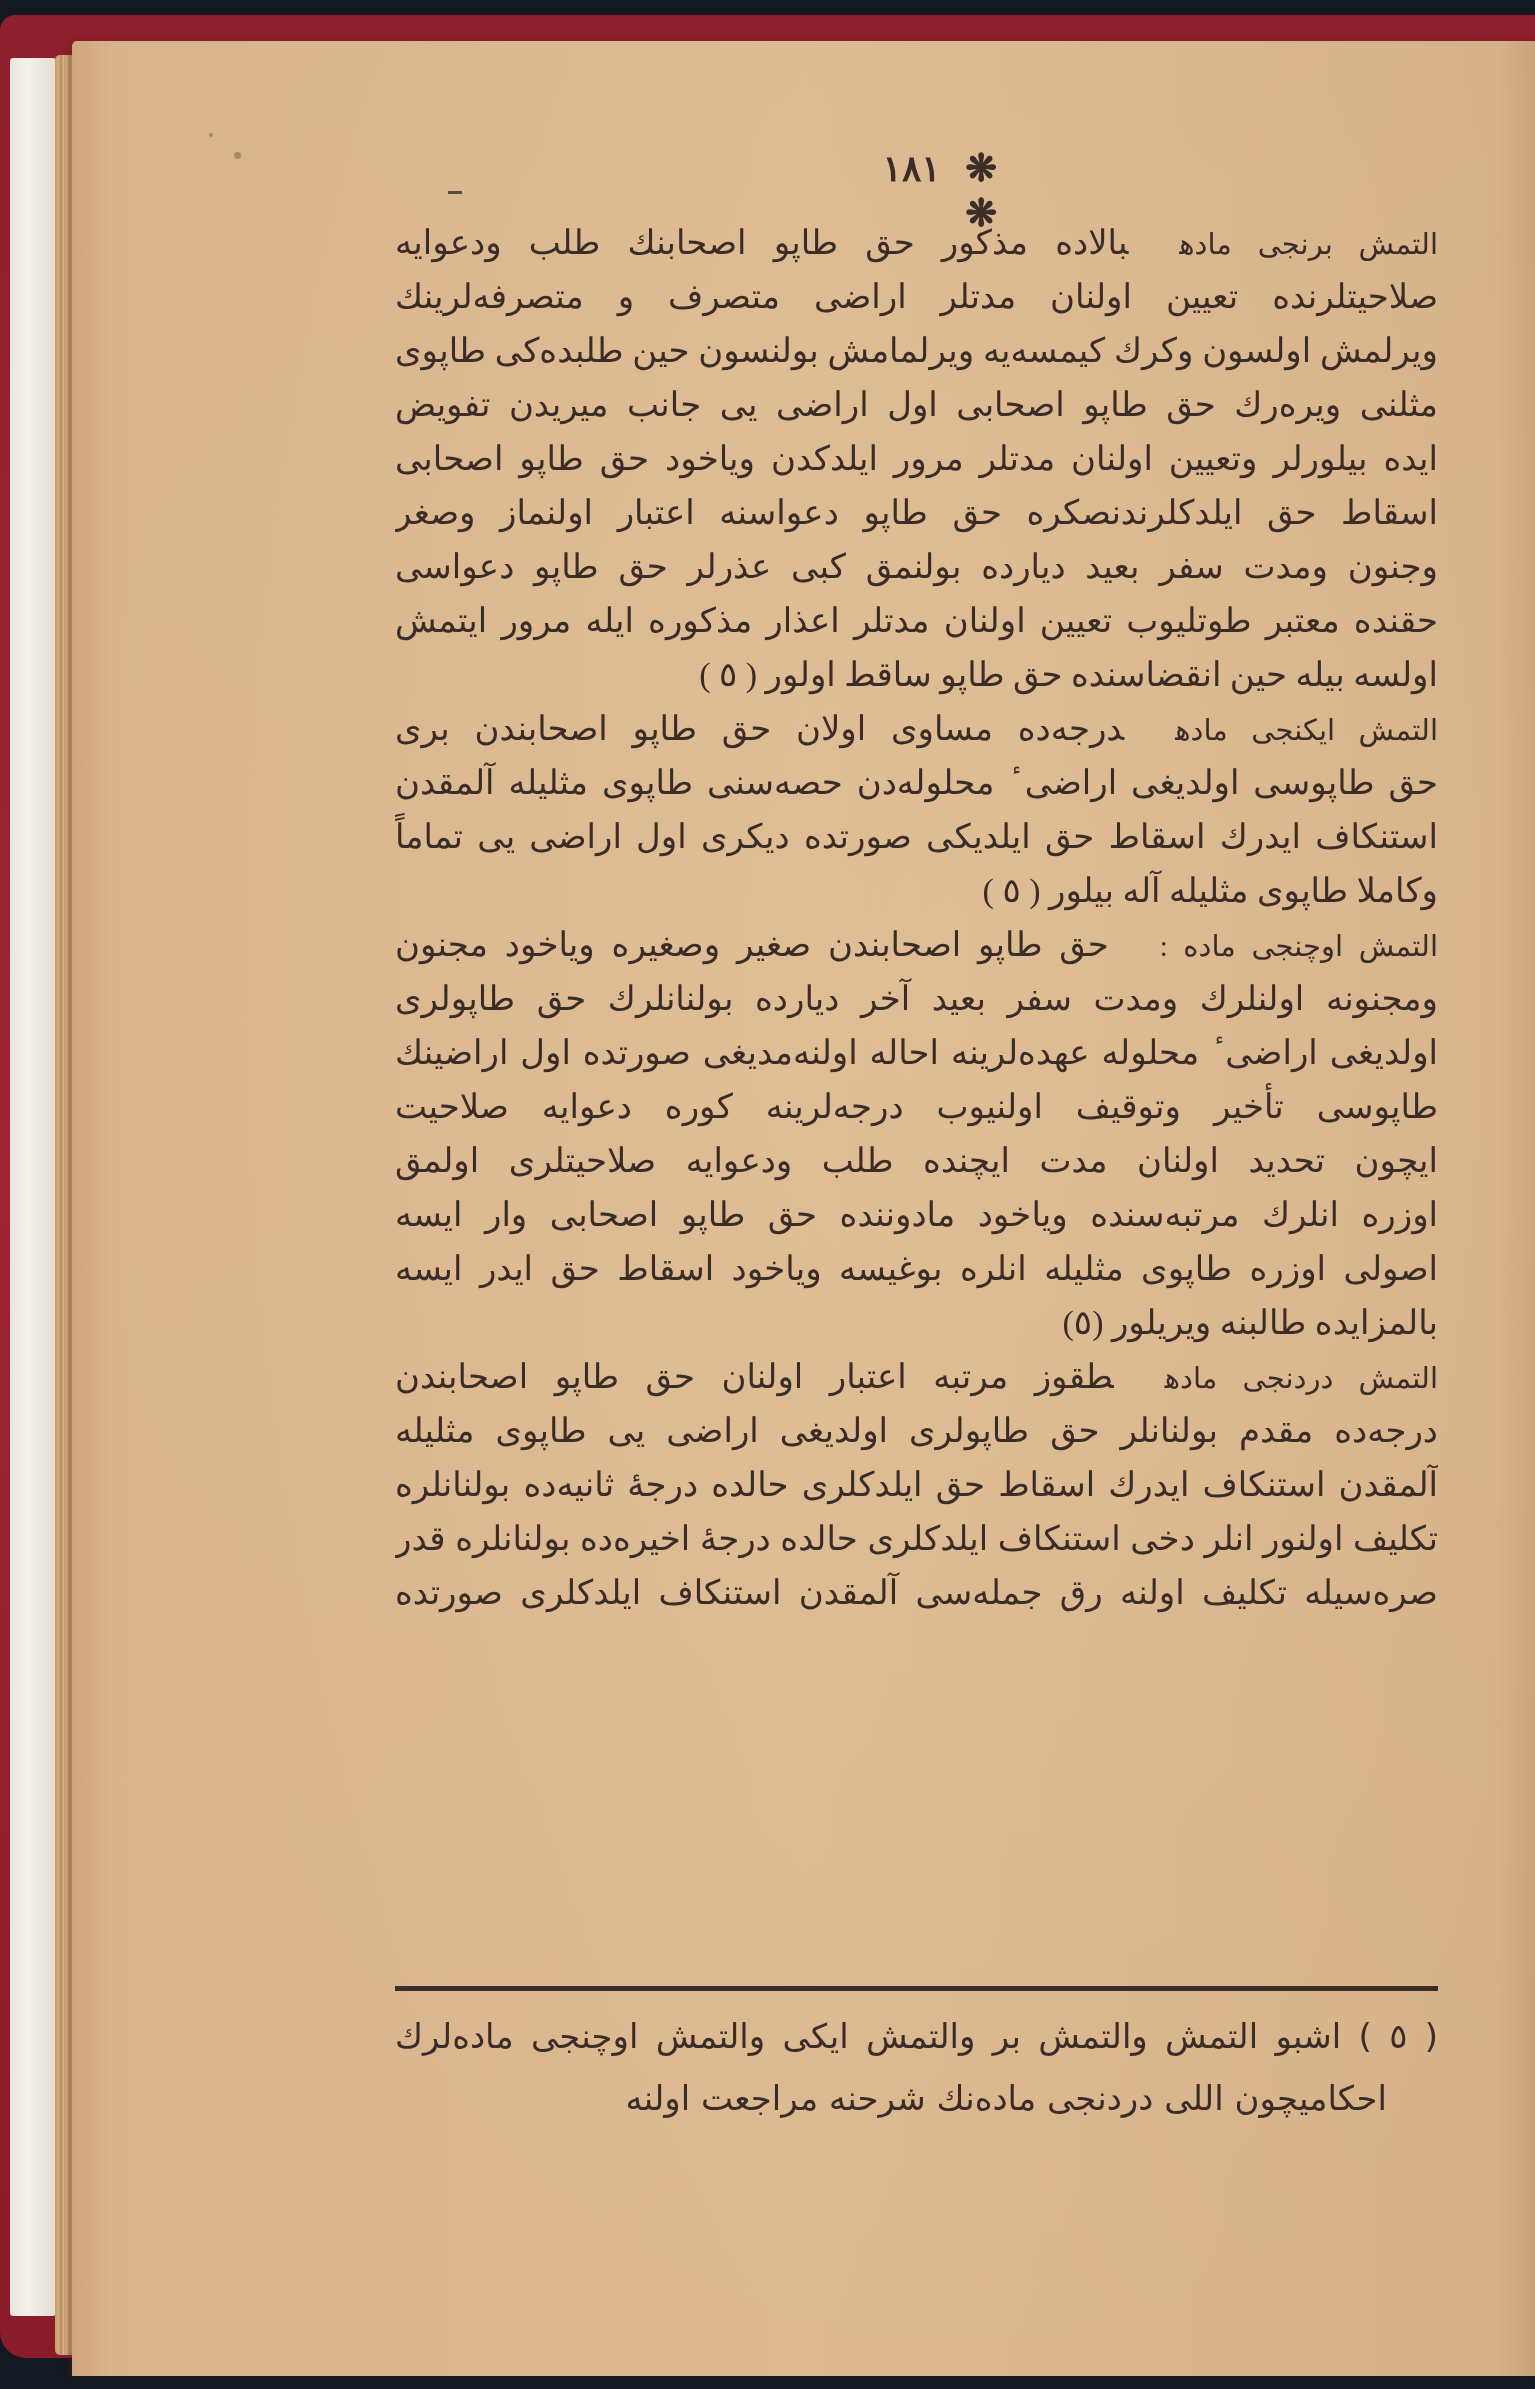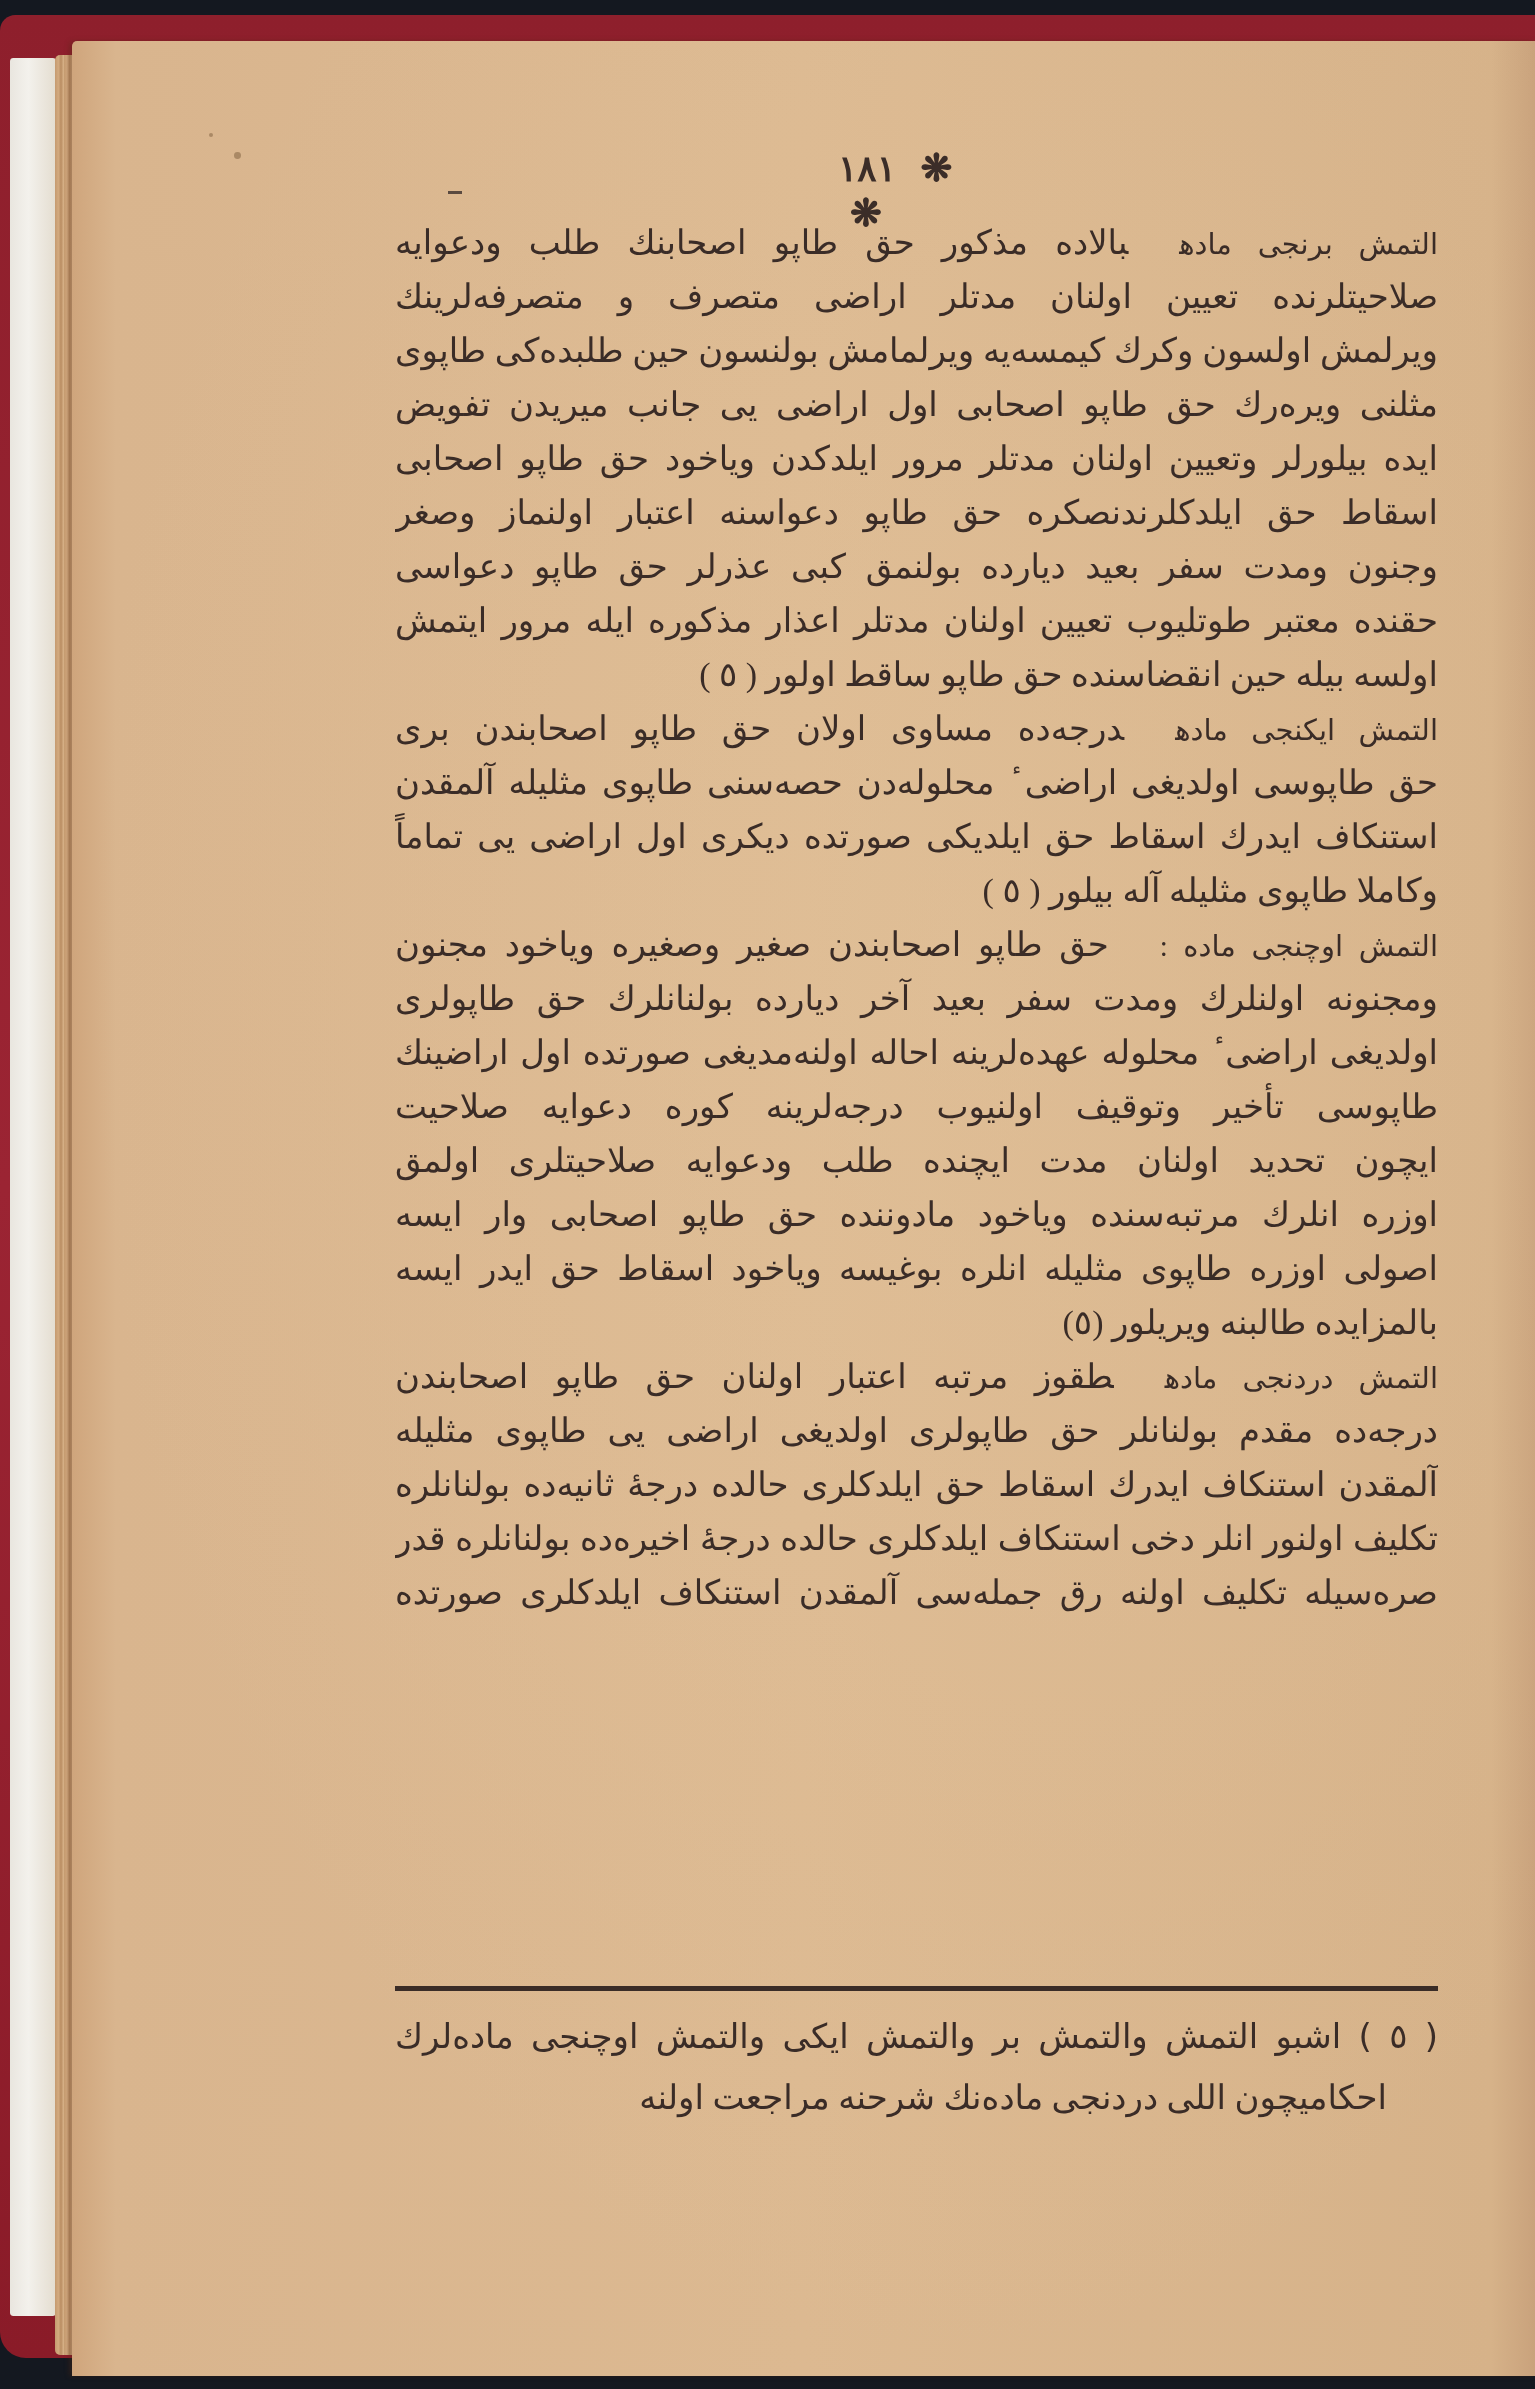--- a/index.html
+++ b/index.html
@@ -64,21 +64,21 @@
       top: 150px;
       width: 13.7px;
       height: 2.6px;
       background: #5a4a40;
     }
     .page-number {
       position: absolute;
       left: 838px;
       top: 145px;
       width: 171px;
-      text-align: left;
+      text-align: right;
       color: #3b2d28;
       font-size: 36px;
       font-weight: bold;
       direction: rtl;
     }
     .page-number .orn {
       font-size: 38px;
       color: #3b2d28;
       margin: 0 12px;
     }
@@ -124,21 +124,20 @@
       color: #3a2c27;
       font-family: "DejaVu Sans", sans-serif;
       font-size: 34px;
     }
     .footnotes .line {
       height: 62px;
       line-height: 62px;
     }
     .fn-indent {
       padding-right: 51px;
-      font-family: Liberation Serif, serif;
     }
     .dot {
       position: absolute;
       border-radius: 50%;
       background: #8b6a4a;
       opacity: 0.6;
     }
   </style>
 </head>
 <body>

